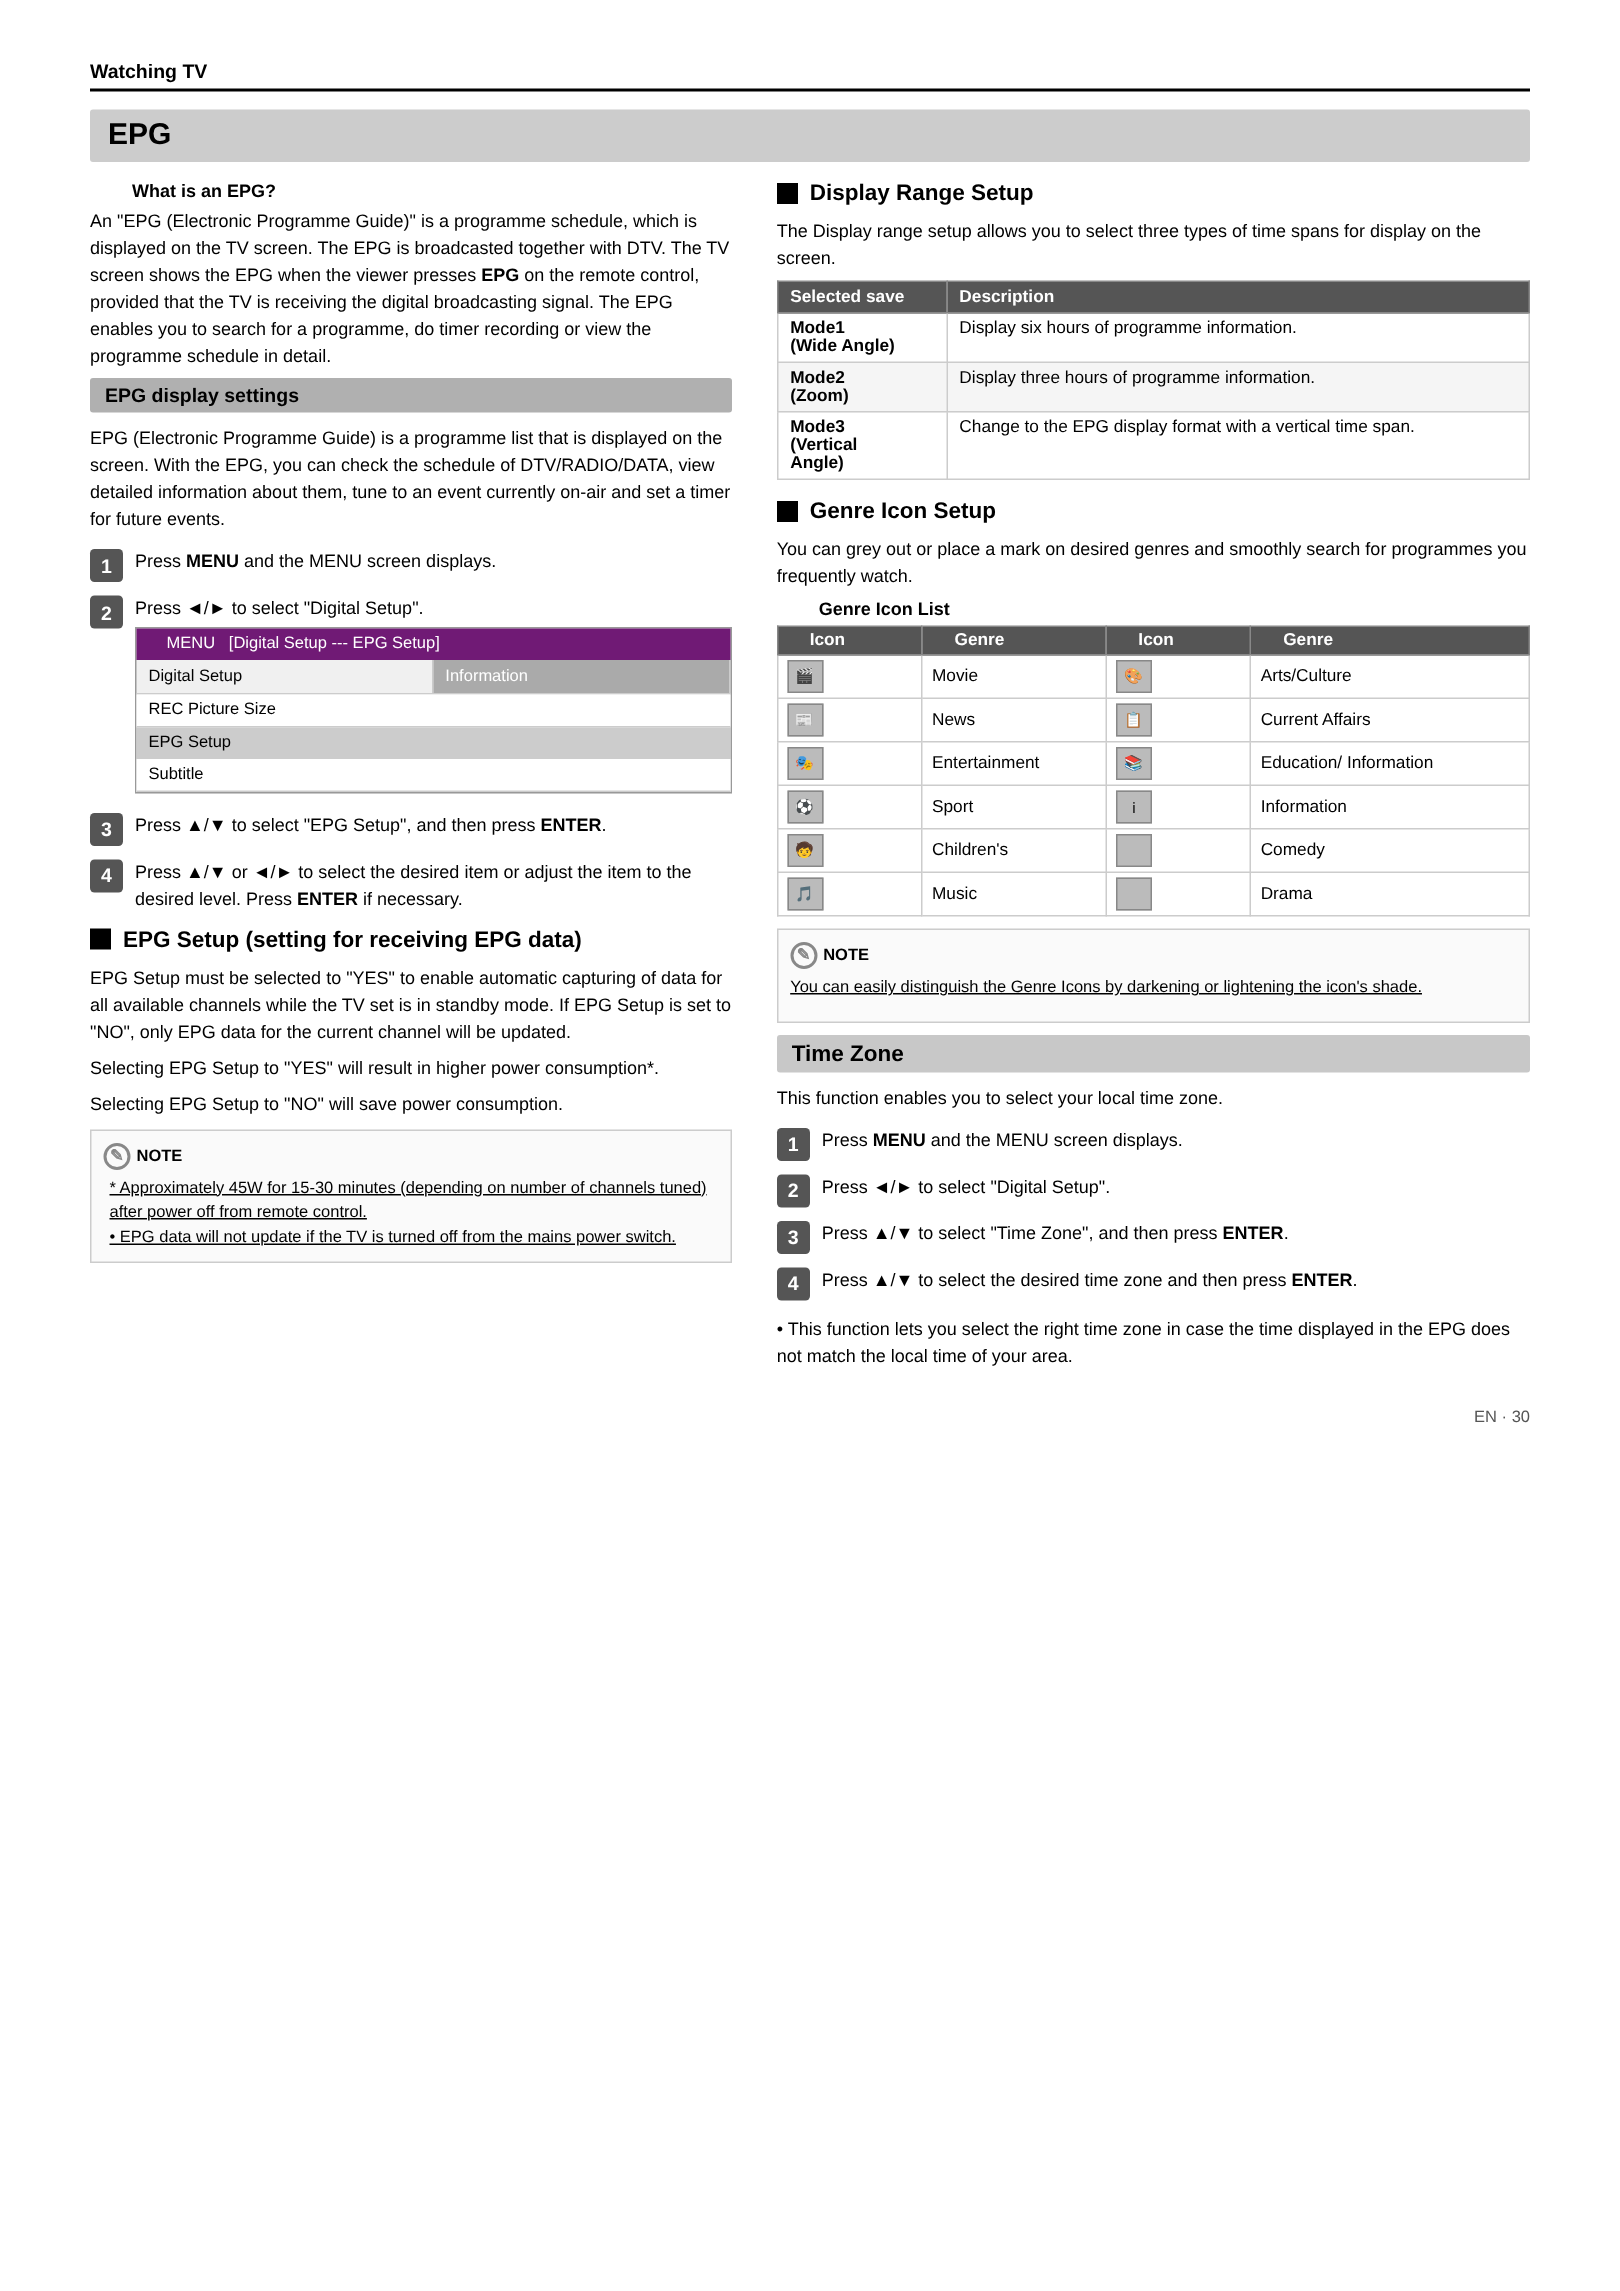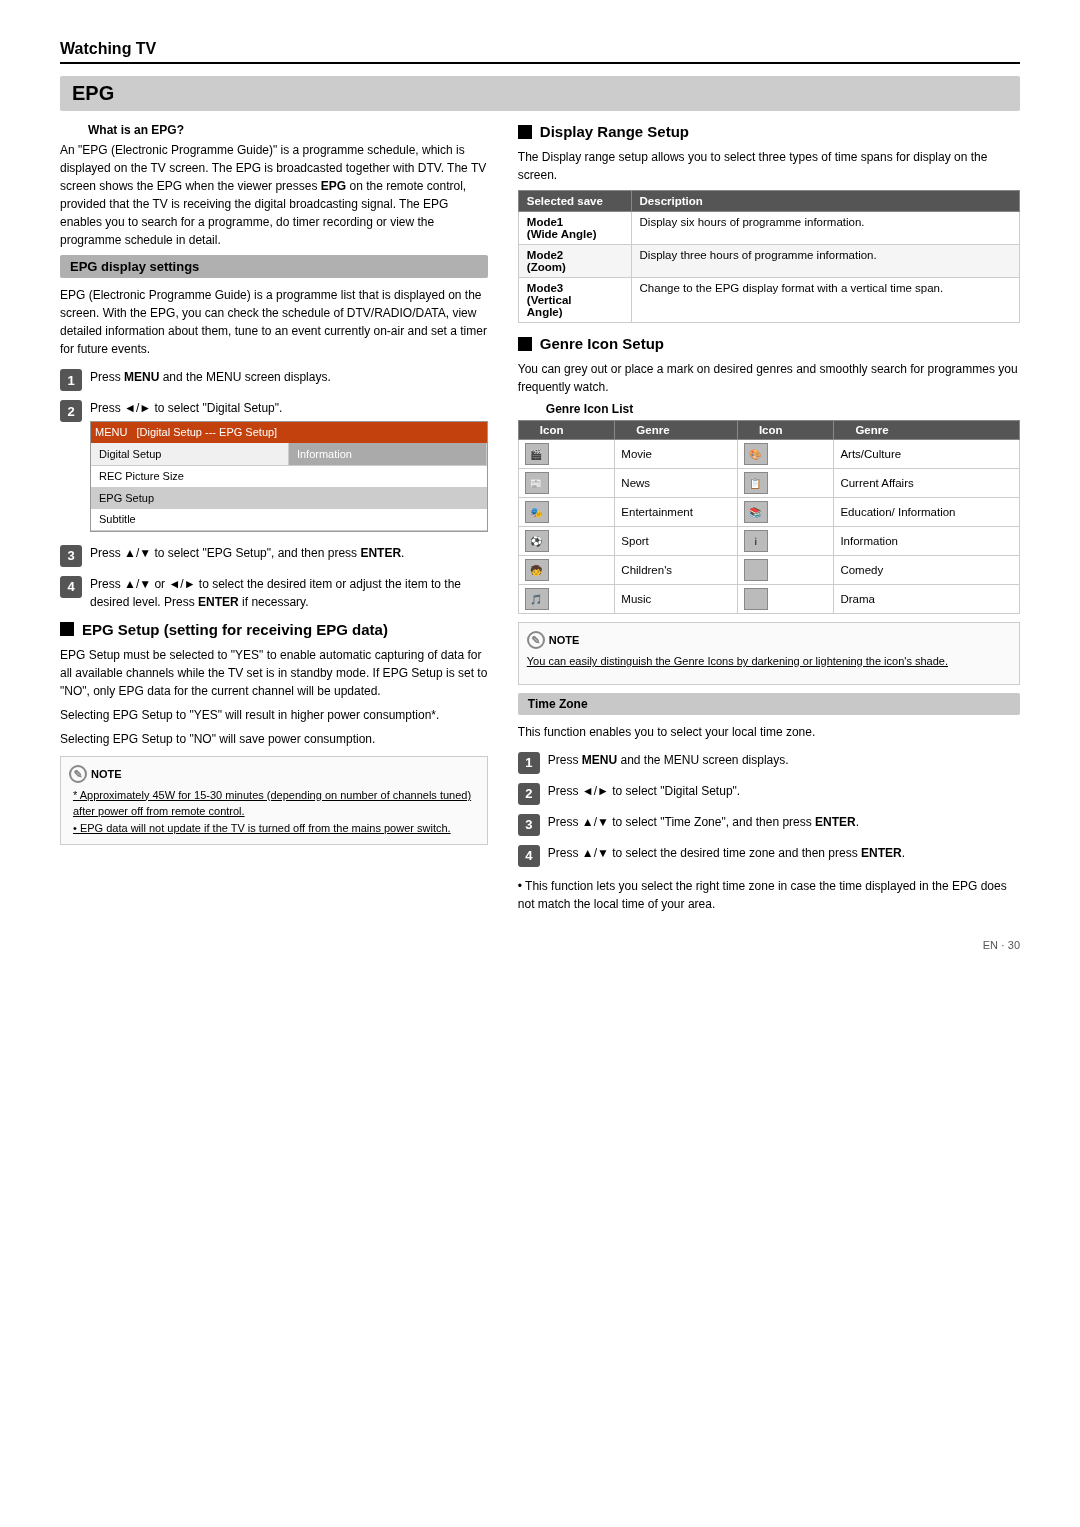--- a/index.html
+++ b/index.html
@@ -11,21 +11,21 @@
       width: 1080px;
       min-height: 1527px;
       padding: 40px 60px;
     }
     .page-header {
       border-bottom: 2px solid #000;
       padding-bottom: 4px;
       margin-bottom: 12px;
     }
     .page-header-title {
-      font-size: 16px;
+      font-size: 13px;
       font-weight: bold;
     }
     .epg-title-bar {
       background: #ccc;
       padding: 6px 12px;
       font-size: 20px;
       font-weight: bold;
       margin-bottom: 12px;
       border-radius: 2px;
     }
@@ -43,21 +43,21 @@
       background: #b0b0b0;
       padding: 4px 10px;
       font-size: 13px;
       font-weight: bold;
       margin-bottom: 8px;
       border-radius: 2px;
     }
     .time-zone-bar {
       background: #c8c8c8;
       padding: 4px 10px;
-      font-size: 12px;
+      font-size: 15px;
       font-weight: bold;
       margin-bottom: 8px;
       border-radius: 2px;
     }
     .bold-heading {
       font-weight: bold;
       font-size: 12px;
       margin-bottom: 4px;
       margin-left: 28px;
     }
@@ -93,23 +93,23 @@
       flex: 1;
       line-height: 1.5;
     }
     .menu-screenshot {
       border: 1px solid #999;
       margin: 4px 0;
       font-size: 11px;
       background: #f0f0f0;
     }
     .menu-bar {
-      background: #c2410c;
+      background: #701a75;
       color: #fff;
-      padding: 2px 4px;
+      padding: 2px 20px;
       font-size: 11px;
     }
     .menu-row {
       display: flex;
       border-bottom: 1px solid #ccc;
     }
     .menu-cell {
       padding: 3px 8px;
       border-right: 1px solid #ccc;
       flex: 1;

